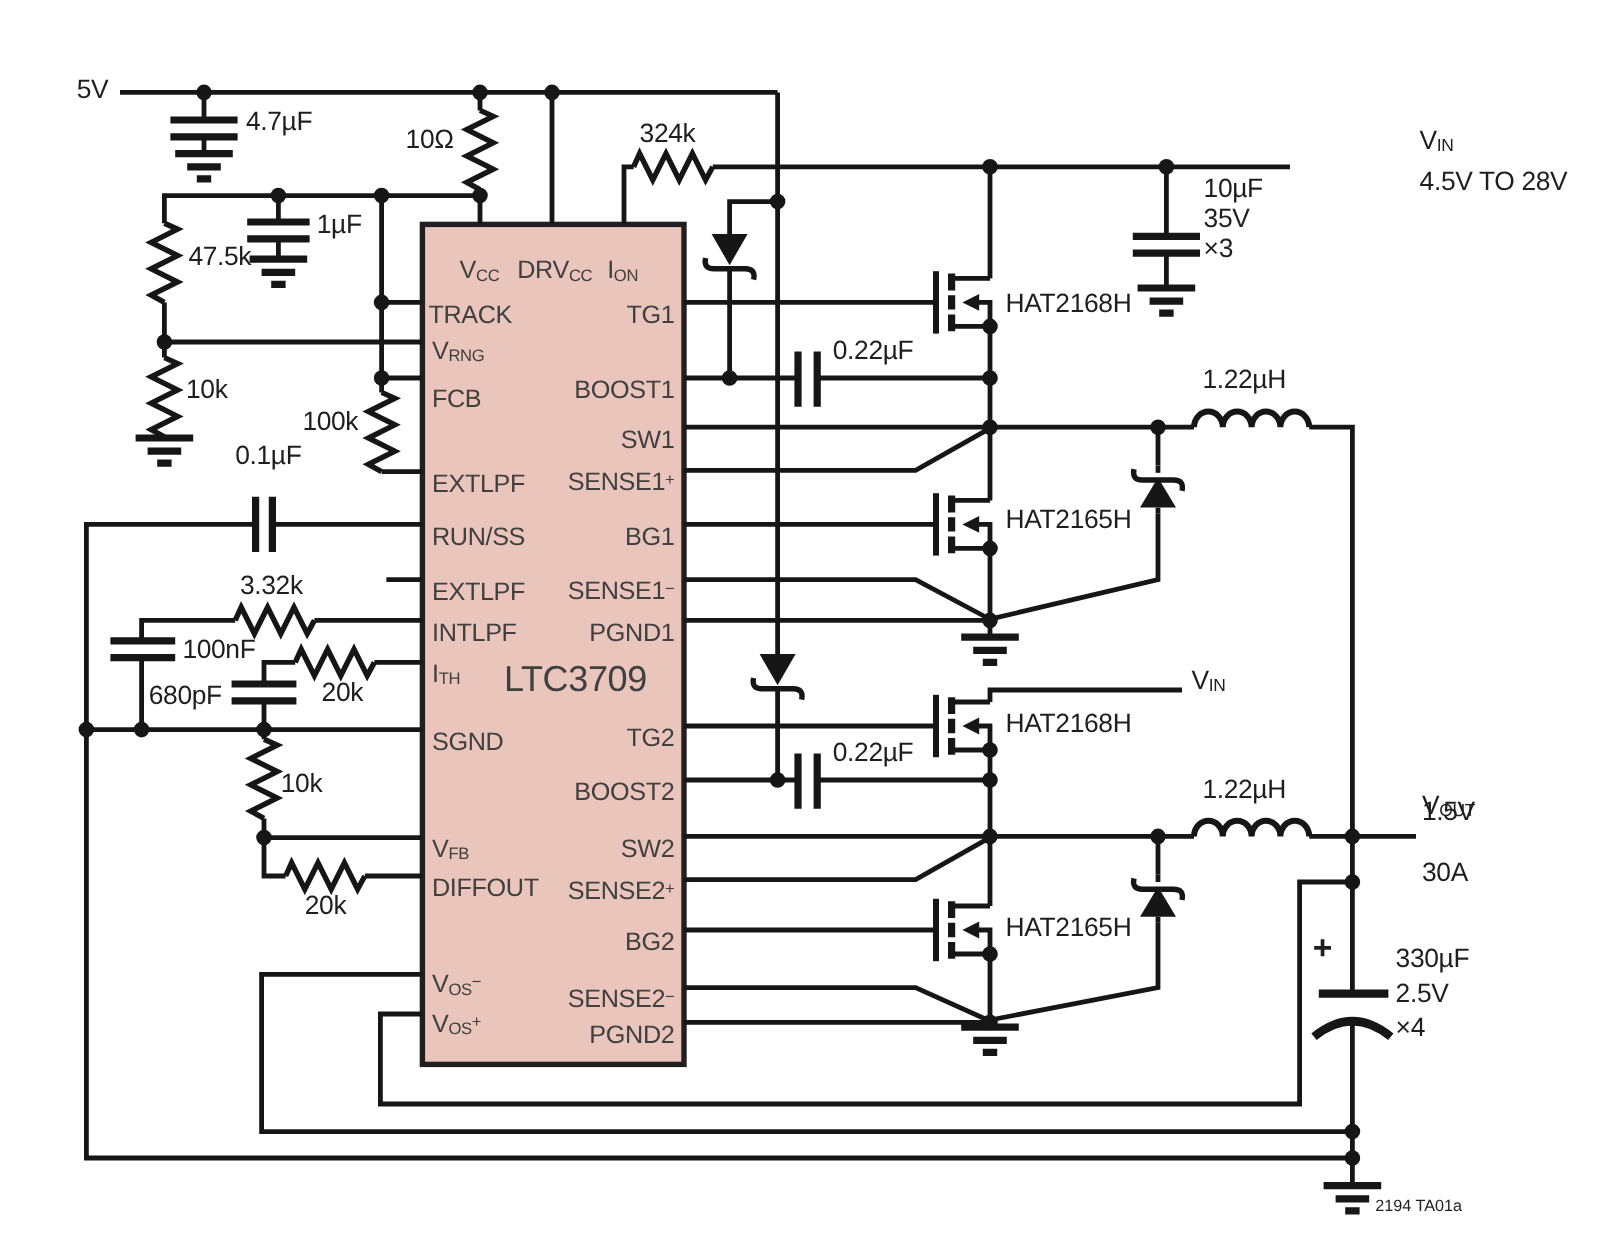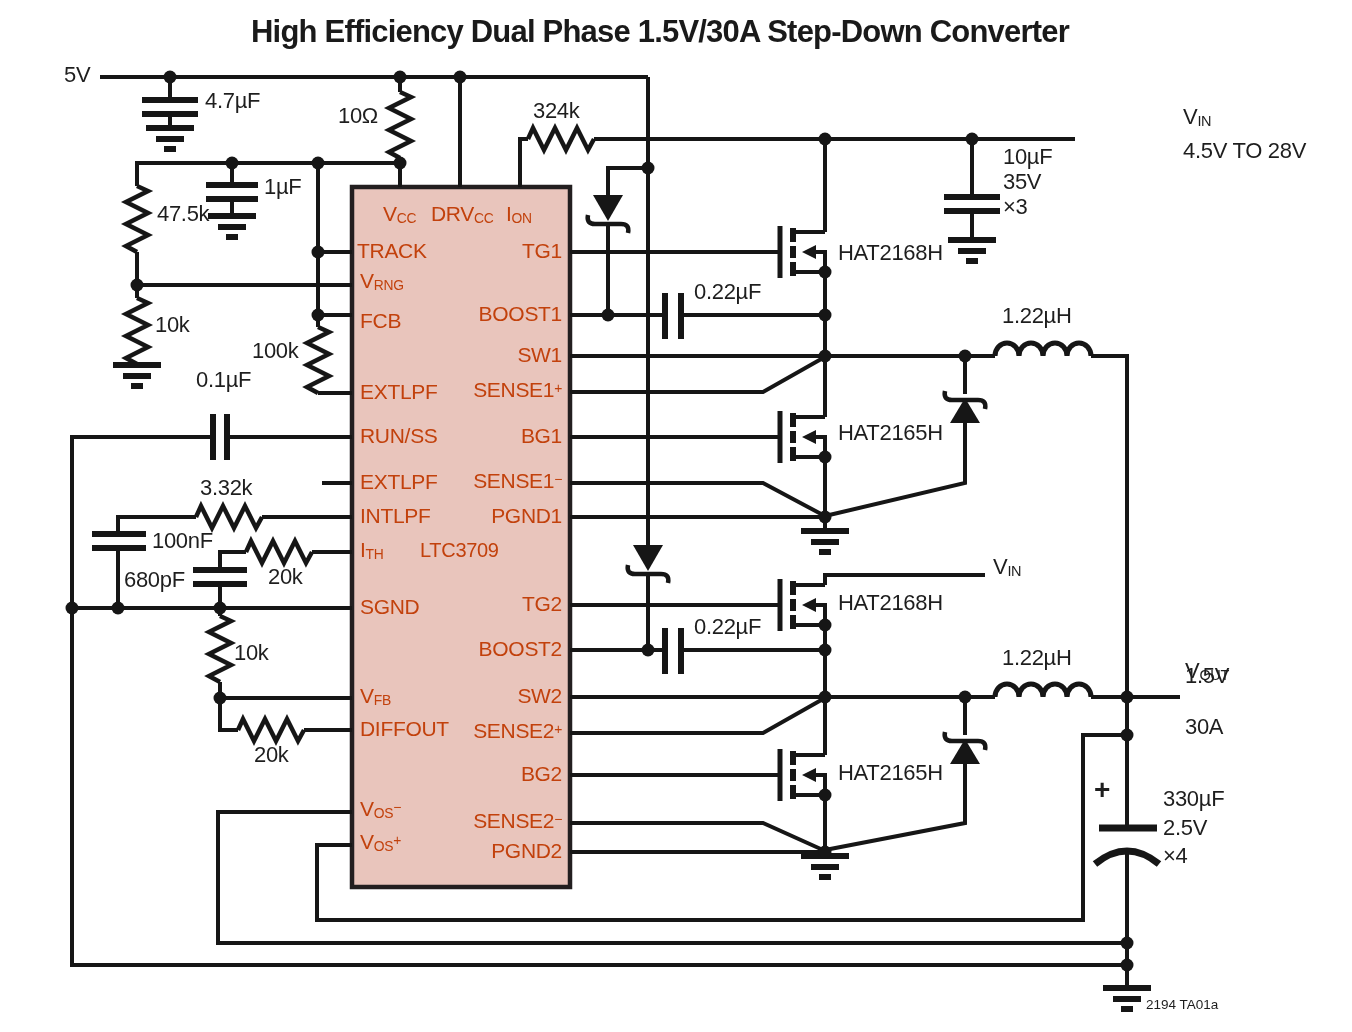--- a/index.html
+++ b/index.html
@@ -1,20 +1,20 @@
 <!DOCTYPE html>
 <html><head>
 <meta charset="utf-8">
 <style>
   html,body{margin:0;padding:0;background:#fff;}
   .stage{position:relative;width:1352px;height:1032px;background:#ffffff;overflow:hidden;
          font-family:"Liberation Sans",sans-serif;color:#1e1e1e;}
   .stage svg{position:absolute;left:0;top:0;}
   .lbl{position:absolute;font-size:22px;line-height:1;white-space:nowrap;letter-spacing:-0.3px;color:#1e1e1e;}
-  .pin{position:absolute;font-size:21px;line-height:1;white-space:nowrap;letter-spacing:-0.3px;color:#c2410c;}
+  .pin{position:absolute;font-size:21px;line-height:1;white-space:nowrap;letter-spacing:-0.3px;color:#404040;margin-top:12px;}
   .pin.r{text-align:right;}
   .title{position:absolute;left:110px;top:14px;width:1100px;text-align:center;
          font-size:31px;font-weight:bold;letter-spacing:-0.8px;color:#1a1a1a;}
   sub{font-size:66%;vertical-align:-14%;}
   sup{font-size:66%;vertical-align:30%;}
   .plus{font-size:28px;font-weight:bold;}
   .fig{font-size:13.5px;letter-spacing:0;}
   .w{stroke:#161616;stroke-width:4;fill:none;}
 </style>
 </head>
@@ -196,21 +196,20 @@
         <circle cx="965" cy="697" r="6.5"></circle>
       <circle cx="1127" cy="697" r="6.5"></circle>
         <circle cx="1127" cy="735" r="6.5"></circle>
       <circle cx="825" cy="795" r="6.5"></circle>
         <circle cx="825" cy="852" r="6.5"></circle>
       <circle cx="1127" cy="943" r="6.5"></circle>
         <circle cx="1127" cy="965" r="6.5"></circle>
     </g>
   </svg>
 
-  <div class="title">High Efficiency Dual Phase 1.5V/30A Step-Down Converter</div>
 
   <span class="lbl" style="left:64px;top:64px">5V</span>
   <span class="lbl" style="left:1183px;top:106px"><span>V</span><sub>IN</sub></span>
   <span class="lbl" style="left:1183px;top:140px">4.5V TO 28V</span>
   <span class="lbl" style="left:993px;top:556px"><span>V</span><sub>IN</sub></span>
   <span class="lbl" style="left:1185px;top:660px"><span>V</span><sub>OUT</sub></span>
   <span class="lbl" style="left:1185px;top:665px">1.5V</span>
   <span class="lbl" style="left:1185px;top:716px">30A</span>
 
   <span class="lbl" style="left:205px;top:90px">4.7µF</span>
@@ -237,21 +236,21 @@
   <span class="lbl" style="left:838px;top:592px">HAT2168H</span>
   <span class="lbl" style="left:838px;top:762px">HAT2165H</span>
   <span class="lbl" style="left:1002px;top:305px">1.22µH</span>
   <span class="lbl" style="left:1002px;top:647px">1.22µH</span>
   <span class="lbl" style="left:1163px;top:788px">330µF</span>
   <span class="lbl" style="left:1163px;top:817px">2.5V</span>
   <span class="lbl" style="left:1163px;top:845px">×4</span>
   <span class="lbl plus" style="left:1094px;top:776px">+</span>
   <span class="lbl fig" style="left:1146px;top:998px">2194 TA01a</span>
 
-  <span class="pin" style="left:420px;top:540px;font-size:20px">LTC3709</span>
+  <span class="pin" style="left:420px;top:540px;font-size:30px">LTC3709</span>
   <span class="pin" style="left:383px;top:203px"><span>V</span><sub>CC</sub></span>
   <span class="pin" style="left:431px;top:203px"><span>DRV</span><sub>CC</sub></span>
   <span class="pin" style="left:506px;top:203px"><span>I</span><sub>ON</sub></span>
 
   <span class="pin" style="left:357px;top:240px"><span>TRACK</span></span>
   <span class="pin" style="left:360px;top:270px"><span>V</span><sub>RNG</sub></span>
   <span class="pin" style="left:360px;top:310px"><span>FCB</span></span>
   <span class="pin" style="left:360px;top:381px"><span>EXTLPF</span></span>
   <span class="pin" style="left:360px;top:425px"><span>RUN/SS</span></span>
   <span class="pin" style="left:360px;top:471px"><span>EXTLPF</span></span>

